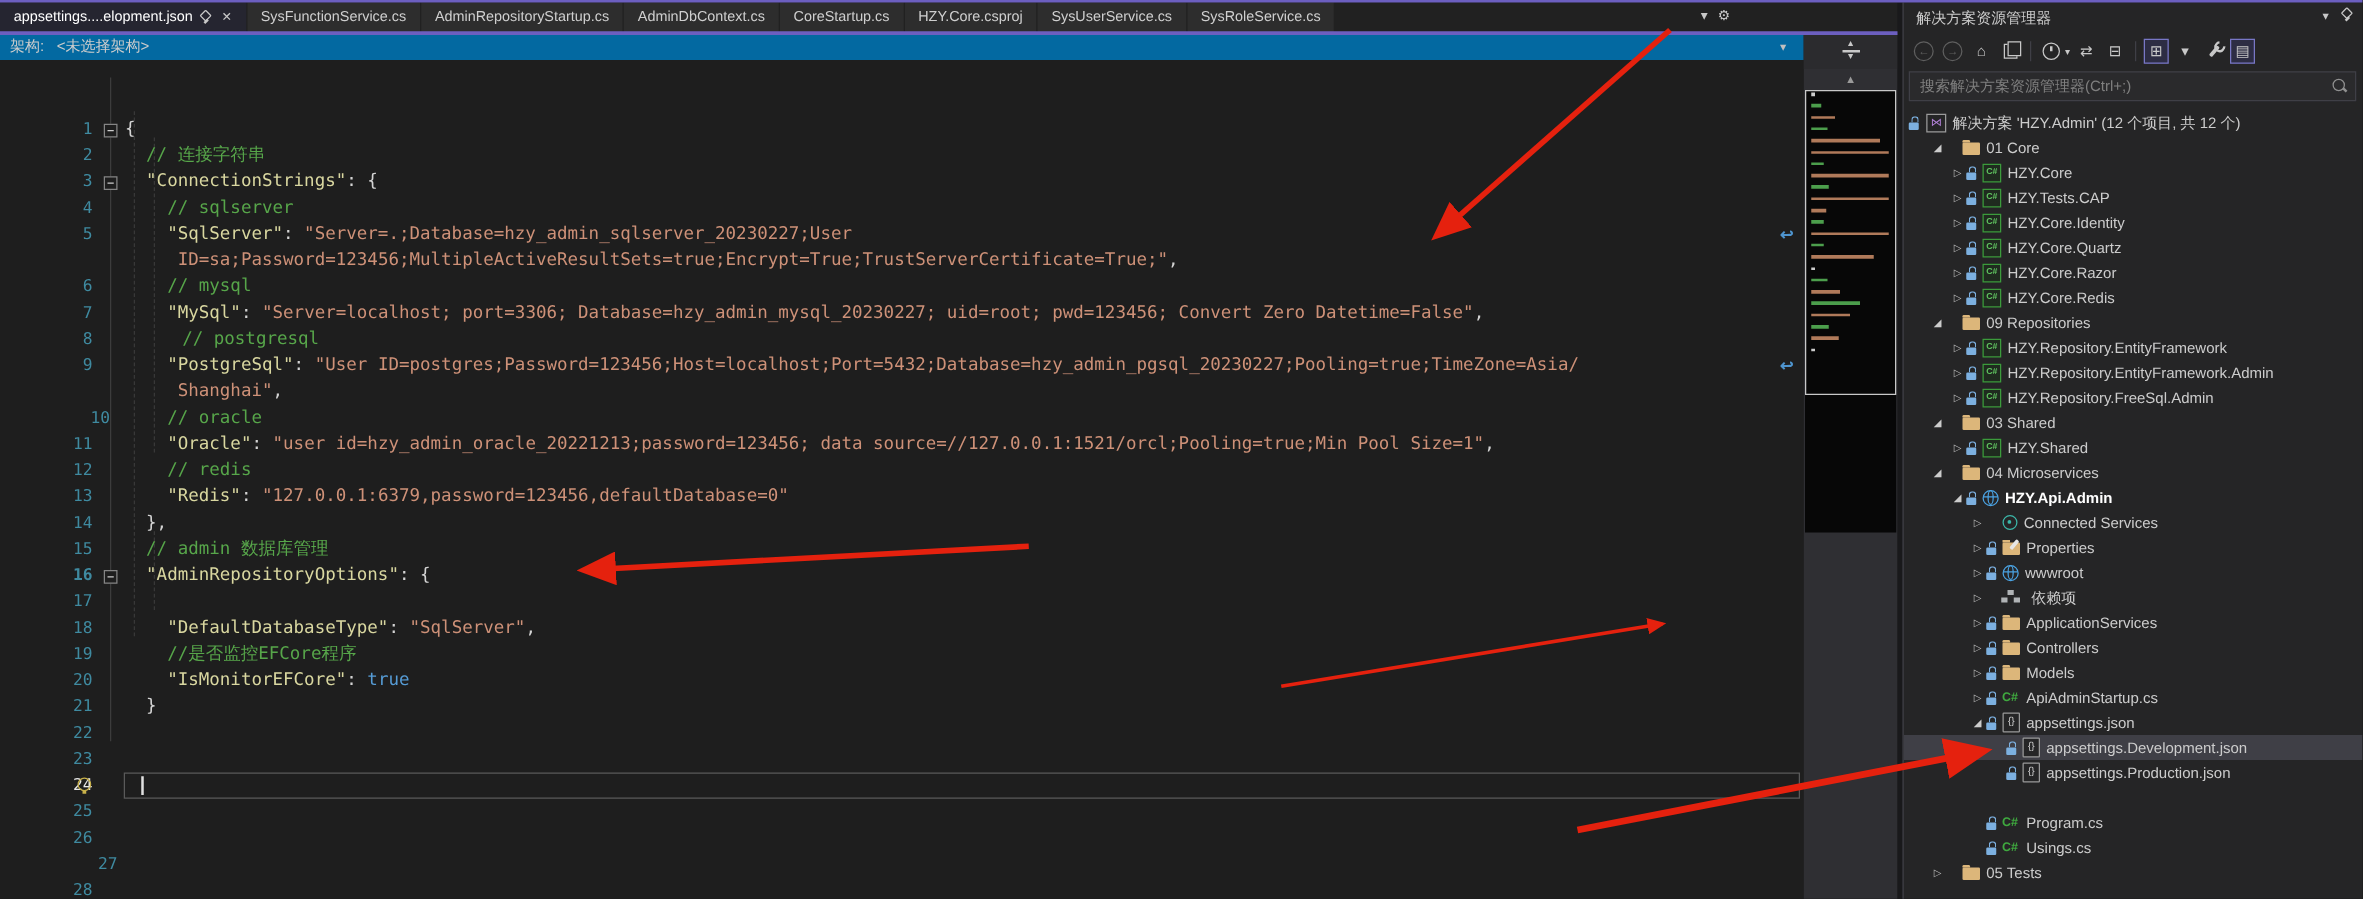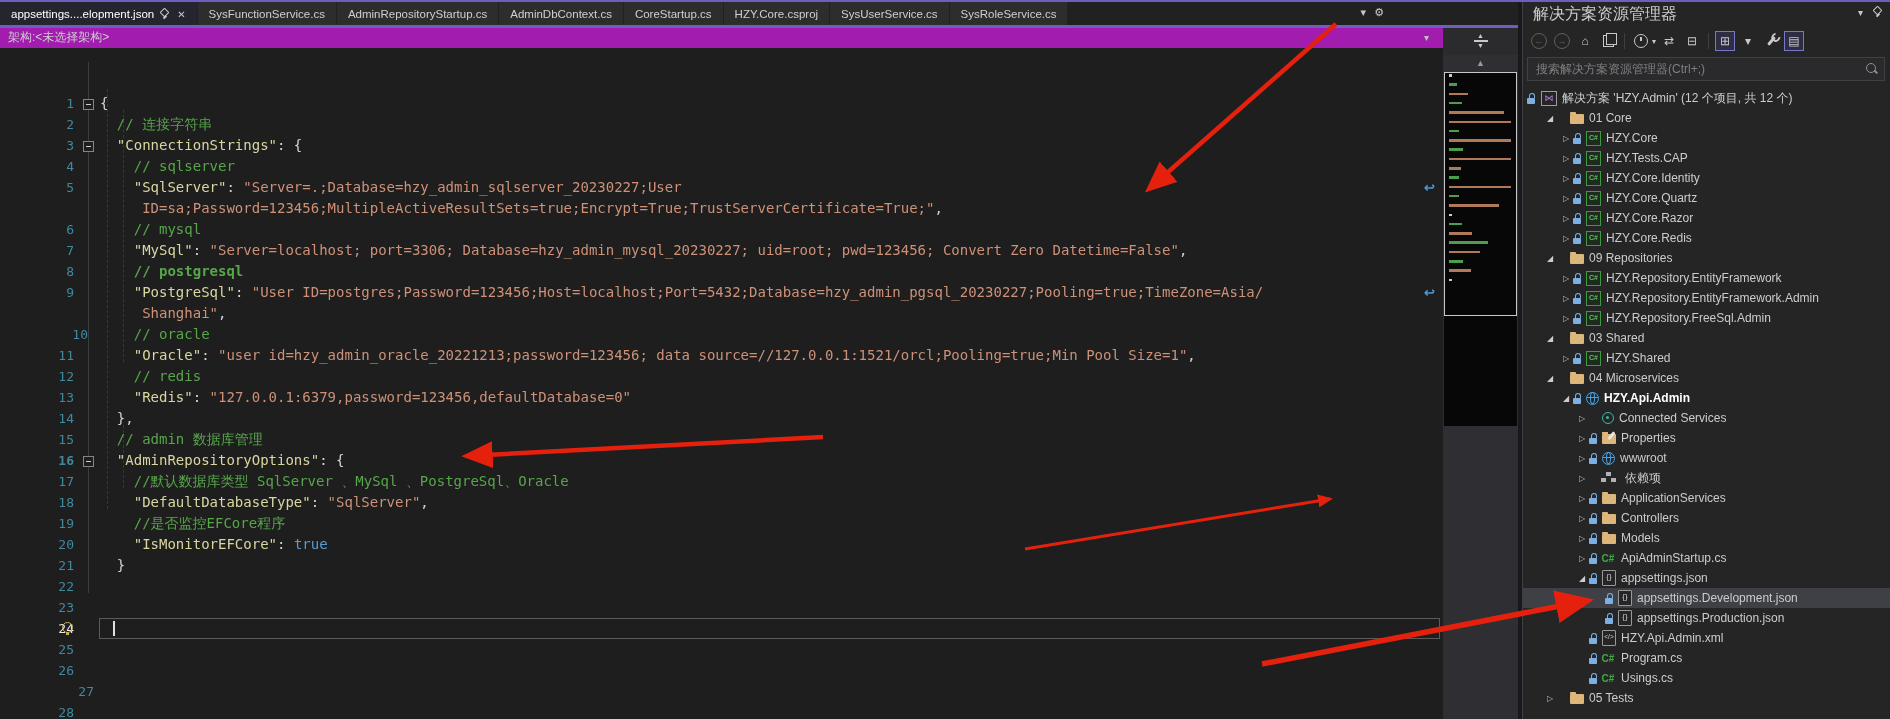--- a/index.html
+++ b/index.html
@@ -14,22 +14,22 @@
   .tab{display:flex;align-items:center;gap:6px;padding:0 11px;background:#2d2d2d;color:#cfcfcf;
     font-size:11.5px;margin-right:1px;white-space:nowrap;}
   .tab.active{background:#252530;color:#ffffff;}
   .tab .close{font-size:10px;color:#c8c8c8;margin-left:2px;}
   .pin{position:relative;width:9px;height:10px;display:inline-block;}
   .pin::before{content:"";position:absolute;left:1px;top:0;width:5px;height:5px;border:1.5px solid #c8c8c8;border-radius:1px;transform:rotate(45deg);}
   .pin::after{content:"";position:absolute;left:4px;top:6px;width:1.5px;height:4px;background:#c8c8c8;transform:rotate(45deg);}
   #tab-underline{left:0;top:23px;width:1518px;height:2.5px;background:#6c5fc0;z-index:5;}
   #tab-right-icons{right:6px;top:4px;display:flex;gap:8px;color:#c8c8c8;font-size:11px;z-index:6;}
   
-  #navbar{left:0;top:25px;width:1443px;height:21px;background:#a21caf;color:#cccccc;font-size:12px;
-    display:flex;align-items:center;padding-left:8px;box-sizing:border-box;}
+  #navbar{left:0;top:25px;width:1443px;height:21px;background:#0369a1;color:#cccccc;font-size:12px;
+    display:flex;align-items:center;gap:10px;padding-left:8px;box-sizing:border-box;}
   #navbar .caret{position:absolute;right:14px;color:#c0c0c0;font-size:10px;}
   
   #code{left:0;top:46px;width:1443px;height:671px;background:#1e1e1e;overflow:hidden;}
   .crow{position:absolute;height:21px;font-family:"DejaVu Sans Mono", monospace;font-size:14px;line-height:21px;white-space:pre;}
   .lnum{position:absolute;left:0;width:74px;text-align:right;color:#3f8aa0;font-family:"DejaVu Sans Mono", monospace;
     font-size:13px;line-height:21px;height:21px;}
   .lnum.cur{color:#e8e8e8;}
   .seg-p{color:#d4d4d4}.seg-k{color:#d9d7a0}.seg-s{color:#ce9178}.seg-c{color:#57a64a}.seg-b{color:#569cd6}
   .foldbox{position:absolute;left:83px;width:9px;height:9px;border:1px solid #858585;background:#1e1e1e;}
   .foldbox::before{content:"";position:absolute;left:1.5px;top:3.5px;width:5px;height:1px;background:#cccccc;}
@@ -45,21 +45,21 @@
   #strip-header{position:absolute;left:0;top:0;width:75px;height:28px;background:#2b2b2e;display:flex;align-items:center;justify-content:center;}
   .split-handle{display:flex;flex-direction:column;align-items:center;gap:1px;color:#c8c8c8;font-size:7px;line-height:6px;}
   .split-handle .bar{width:14px;height:1.5px;background:#c8c8c8;}
   #map-up{position:absolute;left:0;top:31px;width:75px;text-align:center;color:#9a9a9a;font-size:9px;}
   #map-black{position:absolute;left:1px;top:45px;width:73px;height:354px;background:#070707;}
   #map-viewport{position:absolute;left:1px;top:45px;width:71px;height:242px;border:1px solid #c8c8c8;}
   .mark{position:absolute;height:2.5px;}
   
   #sep-gap{left:1518px;top:2px;width:4px;height:717px;background:#19191b;}
   #sx{left:1522px;top:2px;width:368px;height:717px;background:#252526;border-left:1px solid #3f3f46;box-sizing:border-box;}
-  #sx-title{position:absolute;left:0;top:0;width:100%;height:24px;display:flex;align-items:center;color:#cccccc;font-size:16px;padding-left:10px;box-sizing:border-box;}
+  #sx-title{position:absolute;left:0;top:0;width:100%;height:24px;display:flex;align-items:center;color:#cccccc;font-size:12px;padding-left:10px;box-sizing:border-box;}
   #sx-title-icons{position:absolute;right:8px;top:5px;display:flex;gap:10px;color:#c8c8c8;font-size:10px;}
   #sx-toolbar{position:absolute;left:6px;top:26px;width:356px;height:26px;display:flex;align-items:center;gap:3px;}
   .tbi{width:20px;height:20px;display:flex;align-items:center;justify-content:center;color:#c8c8c8;font-size:12px;position:relative;box-sizing:border-box;}
   .tbi.dim{color:#5f5f5f;}
   .tbi.boxed{border:1px solid #7877c5;background:#2d2d44;}
   .tbi .circ{width:14px;height:14px;border:1px solid currentColor;border-radius:50%;font-size:9px;display:flex;align-items:center;justify-content:center;}
   .tbi .docs{position:relative;width:9px;height:10px;border:1px solid #c8c8c8;}
   .tbi .docs::after{content:"";position:absolute;left:2.5px;top:-3.5px;width:9px;height:10px;border:1px solid #c8c8c8;background:#252526;}
   .tbi .clockc{width:12px;height:12px;border:1.5px solid #c8c8c8;border-radius:50%;position:relative;}
   .tbi .clockc::after{content:"";position:absolute;left:5px;top:2px;width:1.5px;height:4px;background:#c8c8c8;}
@@ -170,40 +170,40 @@
           <div class="lnum" style="top: 108px;">4</div>
           <div class="crow" style="left: 100px; top: 108px;"><span class="seg-p">    </span><span class="seg-c">// sqlserver</span></div>
           <div class="lnum" style="top: 129px;">5</div>
           <div class="crow" style="left: 100px; top: 129px;"><span class="seg-p">    </span><span class="seg-k">"SqlServer"</span><span class="seg-p">: </span><span class="seg-s">"Server=.;Database=hzy_admin_sqlserver_20230227;User</span></div>
           <div class="crow" style="left: 100px; top: 150px;"><span class="seg-p">     </span><span class="seg-s">ID=sa;Password=123456;MultipleActiveResultSets=true;Encrypt=True;TrustServerCertificate=True;"</span><span class="seg-p">,</span></div>
           <div class="lnum" style="top: 171px;">6</div>
           <div class="crow" style="left: 100px; top: 171px;"><span class="seg-p">    </span><span class="seg-c">// mysql</span></div>
           <div class="lnum" style="top: 192px;">7</div>
           <div class="crow" style="left: 100px; top: 192px;"><span class="seg-p">    </span><span class="seg-k">"MySql"</span><span class="seg-p">: </span><span class="seg-s">"Server=localhost; port=3306; Database=hzy_admin_mysql_20230227; uid=root; pwd=123456; Convert Zero Datetime=False"</span><span class="seg-p">,</span></div>
           <div class="lnum" style="top: 213px;">8</div>
-          <div class="crow" style="left: 100px; top: 213px; font-weight: bold;"><span class="seg-p">    </span><span class="seg-c">// postgresql</span></div>
+          <div class="crow" style="left: 112px; top: 213px;"><span class="seg-p">    </span><span class="seg-c">// postgresql</span></div>
           <div class="lnum" style="top: 234px;">9</div>
           <div class="crow" style="left: 100px; top: 234px;"><span class="seg-p">    </span><span class="seg-k">"PostgreSql"</span><span class="seg-p">: </span><span class="seg-s">"User ID=postgres;Password=123456;Host=localhost;Port=5432;Database=hzy_admin_pgsql_20230227;Pooling=true;TimeZone=Asia/</span></div>
           <div class="crow" style="left: 100px; top: 255px;"><span class="seg-p">     </span><span class="seg-s">Shanghai"</span><span class="seg-p">,</span></div>
           <div class="lnum" style="top: 276px; padding-left: 14px;">10</div>
           <div class="crow" style="left: 100px; top: 276px;"><span class="seg-p">    </span><span class="seg-c">// oracle</span></div>
           <div class="lnum" style="top: 297px;">11</div>
           <div class="crow" style="left: 100px; top: 297px;"><span class="seg-p">    </span><span class="seg-k">"Oracle"</span><span class="seg-p">: </span><span class="seg-s">"user id=hzy_admin_oracle_20221213;password=123456; data source=//127.0.0.1:1521/orcl;Pooling=true;Min Pool Size=1"</span><span class="seg-p">,</span></div>
           <div class="lnum" style="top: 318px;">12</div>
           <div class="crow" style="left: 100px; top: 318px;"><span class="seg-p">    </span><span class="seg-c">// redis</span></div>
           <div class="lnum" style="top: 339px;">13</div>
           <div class="crow" style="left: 100px; top: 339px;"><span class="seg-p">    </span><span class="seg-k">"Redis"</span><span class="seg-p">: </span><span class="seg-s">"127.0.0.1:6379,password=123456,defaultDatabase=0"</span></div>
           <div class="lnum" style="top: 360px;">14</div>
           <div class="crow" style="left: 100px; top: 360px;"><span class="seg-p">  },</span></div>
           <div class="lnum" style="top: 381px;">15</div>
           <div class="crow" style="left: 100px; top: 381px;"><span class="seg-p">  </span><span class="seg-c">// admin 数据库管理</span></div>
           <div class="lnum" style="top: 402px; font-weight: bold;">16</div>
           <div class="crow" style="left: 100px; top: 402px;"><span class="seg-p">  </span><span class="seg-k">"AdminRepositoryOptions"</span><span class="seg-p">: {</span></div>
           <div class="lnum" style="top: 423px;">17</div>
-          <div class="crow" style="left: 100px; top: 423px;"><span class="seg-p">    </span><span class="seg-c">//默认数据库类型 SqlServer 、MySql 、PostgreSql、Oracle</span></div>
+          <div class="crow" style="left: 100px; top: 423px;"><span class="seg-p">    </span></div>
           <div class="lnum" style="top: 444px;">18</div>
           <div class="crow" style="left: 100px; top: 444px;"><span class="seg-p">    </span><span class="seg-k">"DefaultDatabaseType"</span><span class="seg-p">: </span><span class="seg-s">"SqlServer"</span><span class="seg-p">,</span></div>
           <div class="lnum" style="top: 465px;">19</div>
           <div class="crow" style="left: 100px; top: 465px;"><span class="seg-p">    </span><span class="seg-c">//是否监控EFCore程序</span></div>
           <div class="lnum" style="top: 486px;">20</div>
           <div class="crow" style="left: 100px; top: 486px;"><span class="seg-p">    </span><span class="seg-k">"IsMonitorEFCore"</span><span class="seg-p">: </span><span class="seg-b">true</span></div>
           <div class="lnum" style="top: 507px;">21</div>
           <div class="crow" style="left: 100px; top: 507px;"><span class="seg-p">  }</span></div>
           <div class="lnum" style="top: 528px;">22</div>
           <div class="lnum" style="top: 549px;">23</div>
@@ -454,26 +454,20 @@
           <span class="ic ic-lock"></span>
           <span class="ic ic-json-file-icon">{}</span>
           <span class="label">appsettings.Development.json</span>
         </div>
         <div class="trow" style="top: 522px; padding-left: 68px;">
           <span class="tarrow"></span>
           <span class="ic ic-lock"></span>
           <span class="ic ic-json-file-icon">{}</span>
           <span class="label">appsettings.Production.json</span>
         </div>
-        <div class="trow" style="top: 542px; padding-left: 52px;">
-          <span class="tarrow"></span>
-          <span class="ic ic-lock"></span>
-          <span class="ic ic-xml-file-icon">&lt;/&gt;</span>
-          <span class="label">HZY.Api.Admin.xml</span>
-        </div>
         <div class="trow" style="top: 562px; padding-left: 52px;">
           <span class="tarrow"></span>
           <span class="ic ic-lock"></span>
           <span class="ic ic-csharp-file-icon">C#</span>
           <span class="label">Program.cs</span>
         </div>
         <div class="trow" style="top: 582px; padding-left: 52px;">
           <span class="tarrow"></span>
           <span class="ic ic-lock"></span>
           <span class="ic ic-csharp-file-icon">C#</span>

